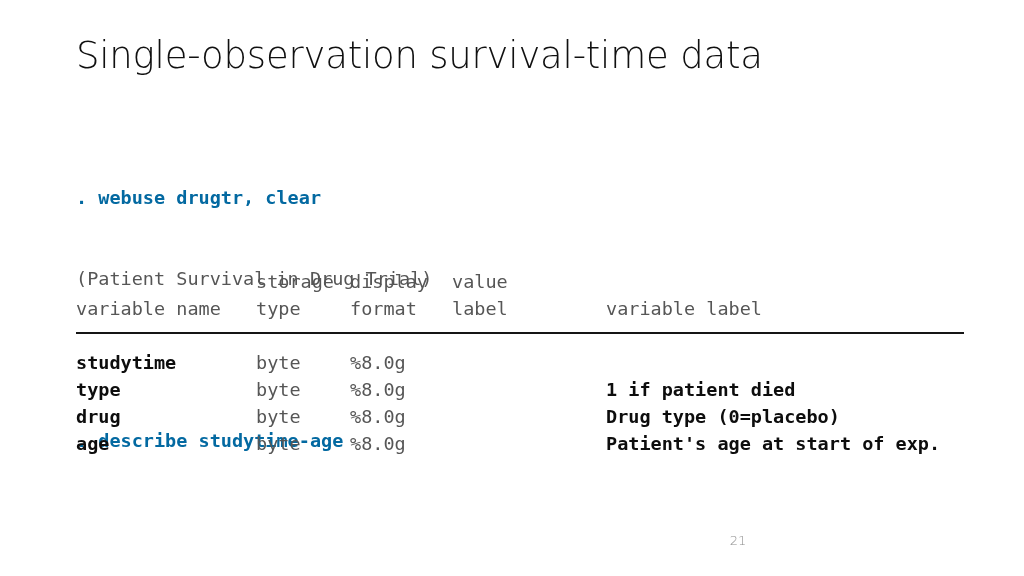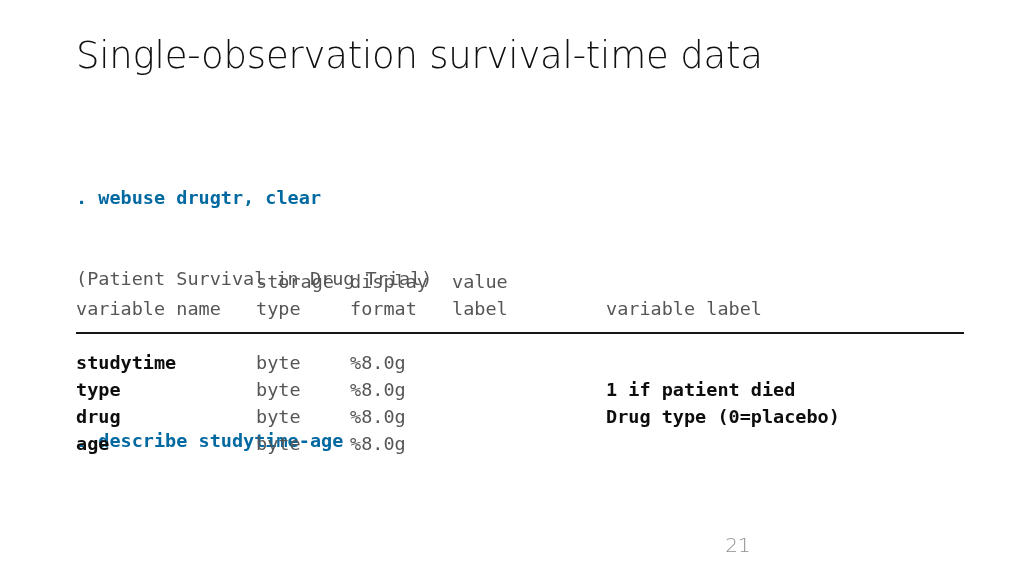--- a/index.html
+++ b/index.html
@@ -134,21 +134,21 @@
   }
 
   
   .page-number {
     position: absolute;
     right: 64px;
     top: 533px;
     width: 60px;
     text-align: center;
     font-family: "DejaVu Sans", sans-serif;
-    font-size: 20px;
+    font-size: 13px;
     font-weight: 300;
     color: #8e8e8e;
   }
 </style>
 </head>
 <body>
 
 <div class="slide">
 
   <div class="slide-title">Single-observation survival-time data</div>
@@ -202,19 +202,20 @@
       <span class="col-format">%8.0g</span>
       <span class="col-label"></span>
       <span class="col-varlab">Drug type (0=placebo)</span>
     </div>
 
     <div class="body-row">
       <span class="col-name">age</span>
       <span class="col-type">byte</span>
       <span class="col-format">%8.0g</span>
       <span class="col-label"></span>
+      <span class="col-varlab">Patient's age at start of exp.</span>
     </div>
 
   </div>
 
   <div class="page-number">21</div>
 
 </div>
 
 </body></html>

